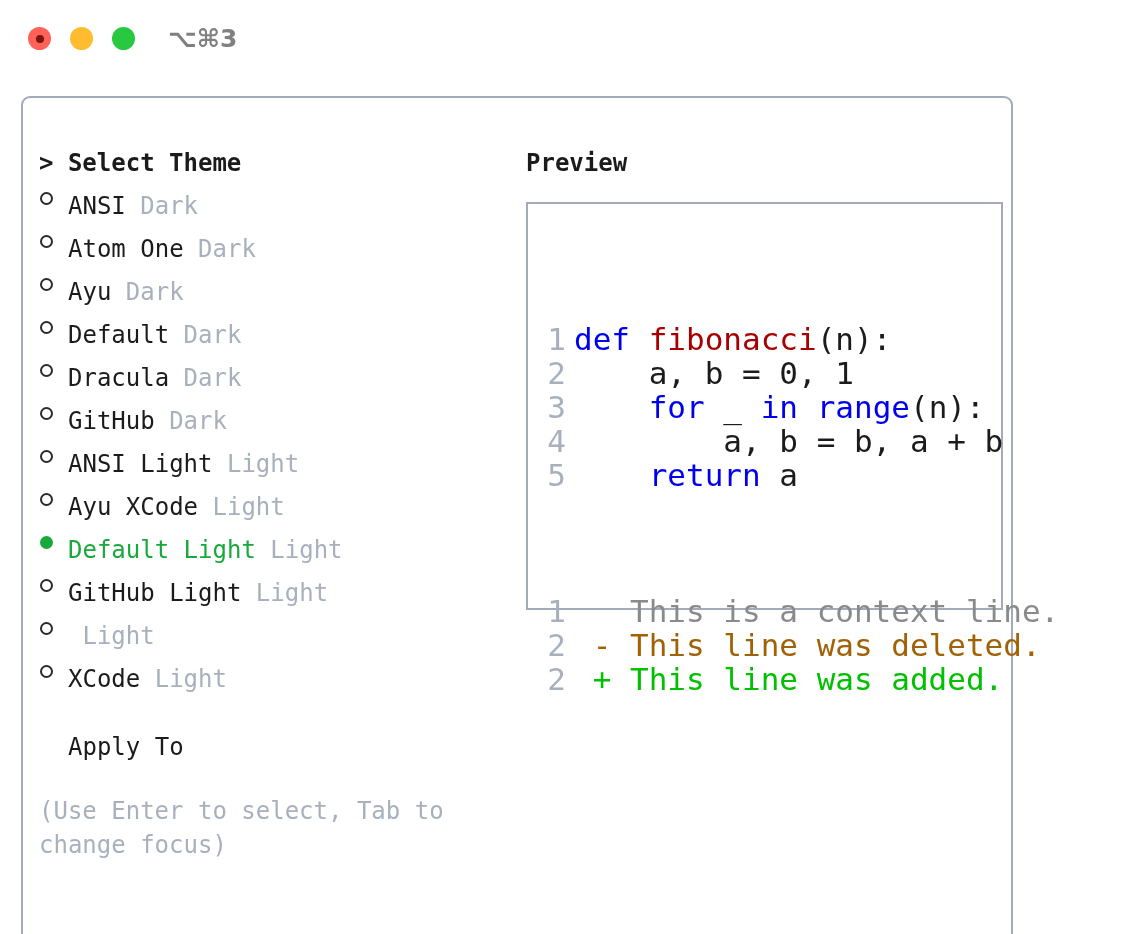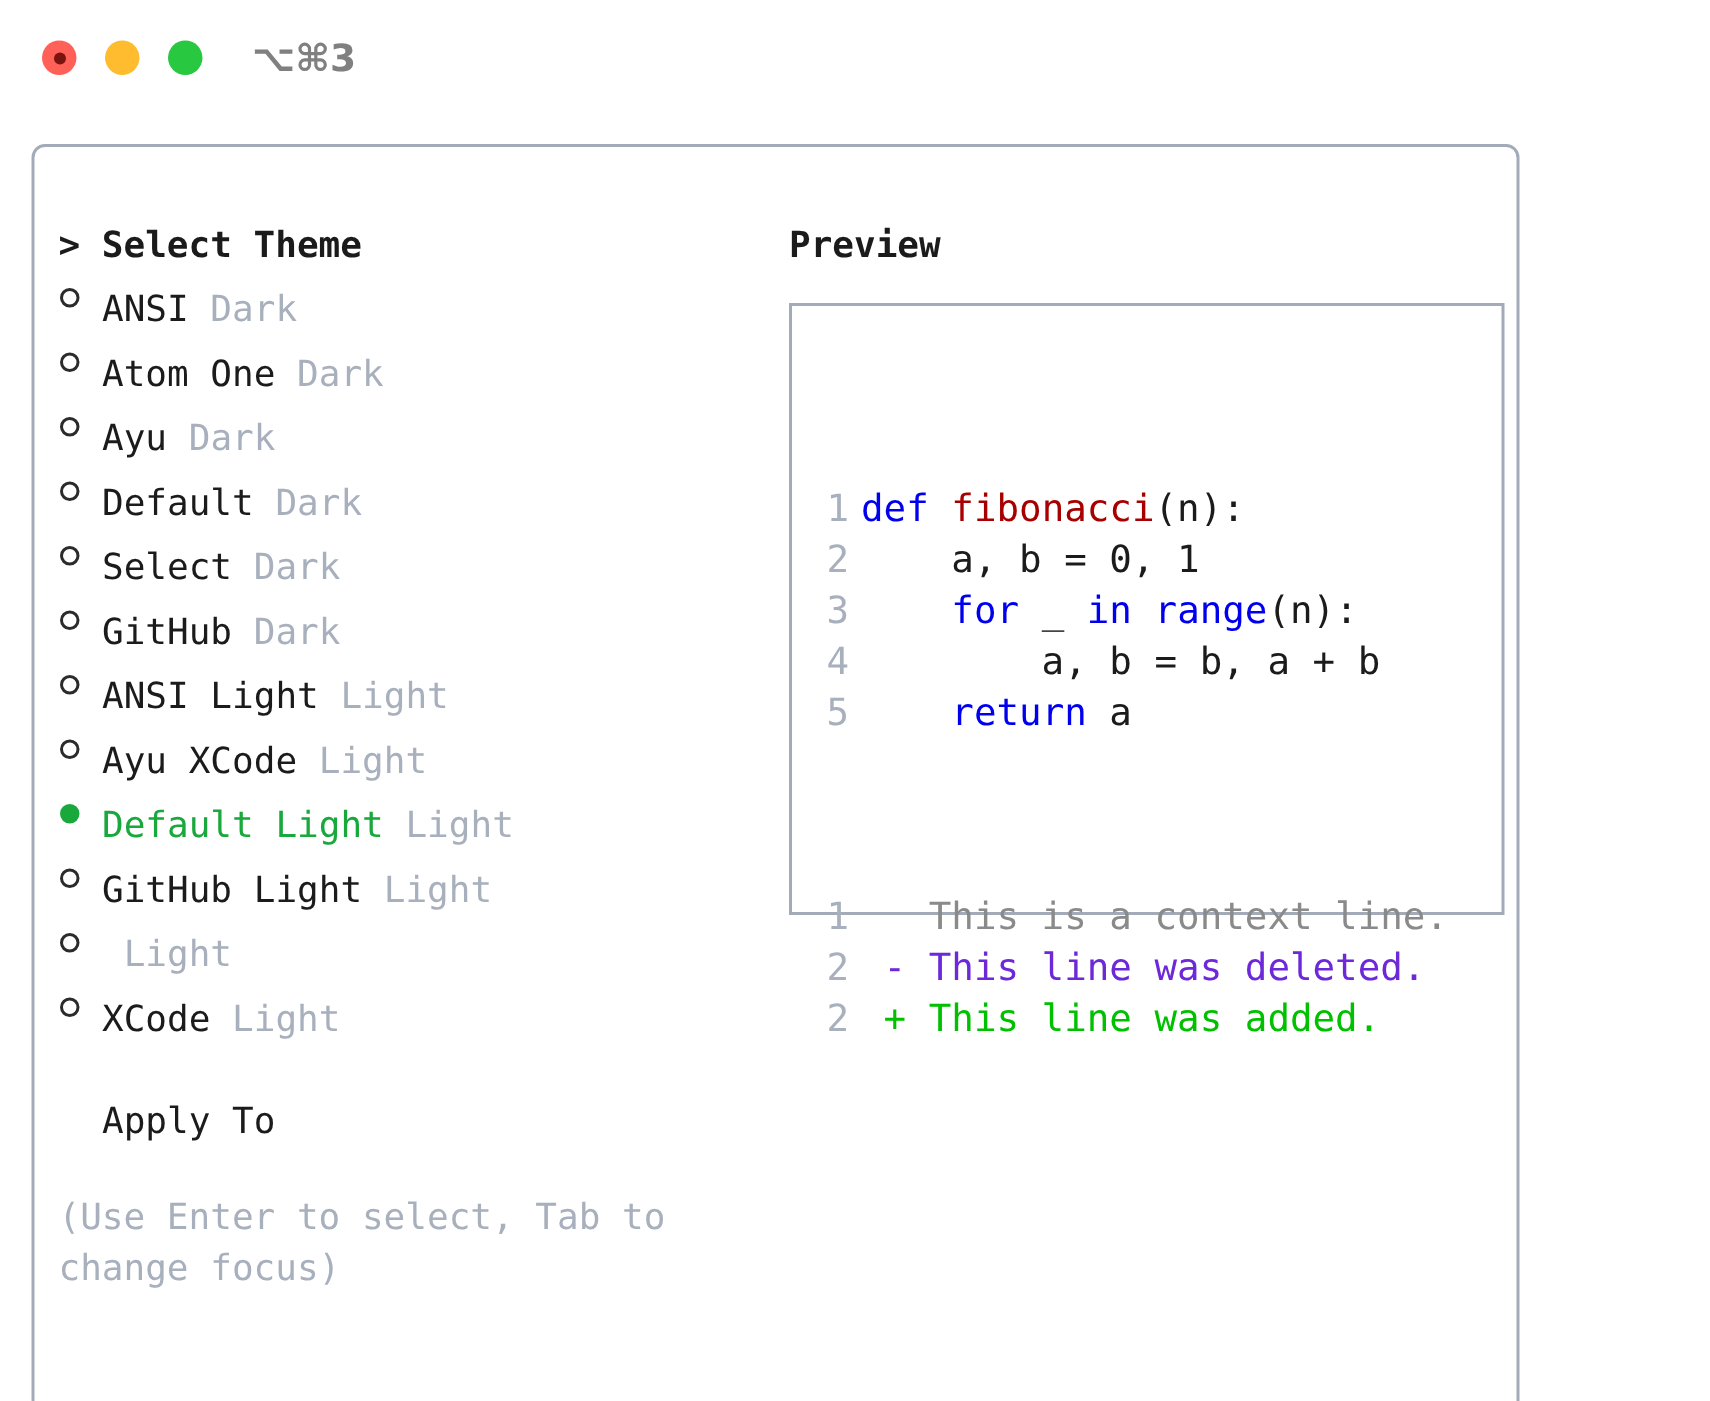--- a/index.html
+++ b/index.html
@@ -168,38 +168,38 @@
     height: 408px;
     border: 2px solid #a3abb9;
     box-sizing: border-box;
     background: #ffffff;
     position: relative;
   }
   .code {
     position: absolute;
     left: 14px;
     top: 50px;
-    font-size: 25px;
+    font-size: 31px;
     line-height: 34px;
     font-family: "DejaVu Sans Mono", "Liberation Mono", monospace;
     white-space: pre;
   }
   .code-line { white-space: pre; }
   .lnum {
     display: inline-block;
     width: 24px;
     text-align: right;
     color: #a8b0bd;
     margin-right: 8px;
   }
   .tok-kw   { color: #0000ee; }
   .tok-fn   { color: #a80000; }
   .tok-txt  { color: #1b1b1b; }
   .tok-ctx  { color: #8a8a8a; }
-  .tok-del  { color: #6d28d9; }
+  .tok-del  { color: #a16207; }
   .tok-add  { color: #00c000; }
 
   .diff-block { margin-top: 34px; }
 </style>
 </head>
 <body>
 
 <div class="window">
 
   <div class="titlebar">
@@ -213,21 +213,21 @@
 
   <div class="panel">
 
     <div class="left-col">
       <div class="section-head bold">&gt; Select Theme</div>
       <div id="theme-list">
           <div class="opt-row"><span class="marker-dot off"></span><span class="opt-label">ANSI</span><span class="opt-suffix"> Dark</span></div>
           <div class="opt-row"><span class="marker-dot off"></span><span class="opt-label">Atom One</span><span class="opt-suffix"> Dark</span></div>
           <div class="opt-row"><span class="marker-dot off"></span><span class="opt-label">Ayu</span><span class="opt-suffix"> Dark</span></div>
           <div class="opt-row"><span class="marker-dot off"></span><span class="opt-label">Default</span><span class="opt-suffix"> Dark</span></div>
-          <div class="opt-row"><span class="marker-dot off"></span><span class="opt-label">Select</span><span class="opt-suffix"> Dark</span></div>
+          <div class="opt-row"><span class="marker-dot off"></span><span class="opt-label">Dracula</span><span class="opt-suffix"> Dark</span></div>
           <div class="opt-row"><span class="marker-dot off"></span><span class="opt-label">GitHub</span><span class="opt-suffix"> Dark</span></div>
           <div class="opt-row"><span class="marker-dot off"></span><span class="opt-label">ANSI Light</span><span class="opt-suffix"> Light</span></div>
           <div class="opt-row"><span class="marker-dot off"></span><span class="opt-label">Ayu XCode</span><span class="opt-suffix"> Light</span></div>
           <div class="opt-row"><span class="marker-dot on"></span><span class="opt-label selected">Default Light</span><span class="opt-suffix"> Light</span></div>
           <div class="opt-row"><span class="marker-dot off"></span><span class="opt-label">GitHub Light</span><span class="opt-suffix"> Light</span></div>
           <div class="opt-row"><span class="marker-dot off"></span><span class="opt-suffix"> Light</span></div>
           <div class="opt-row"><span class="marker-dot off"></span><span class="opt-label">XCode</span><span class="opt-suffix"> Light</span></div>
         </div>
 
       <div class="spacer"></div>

